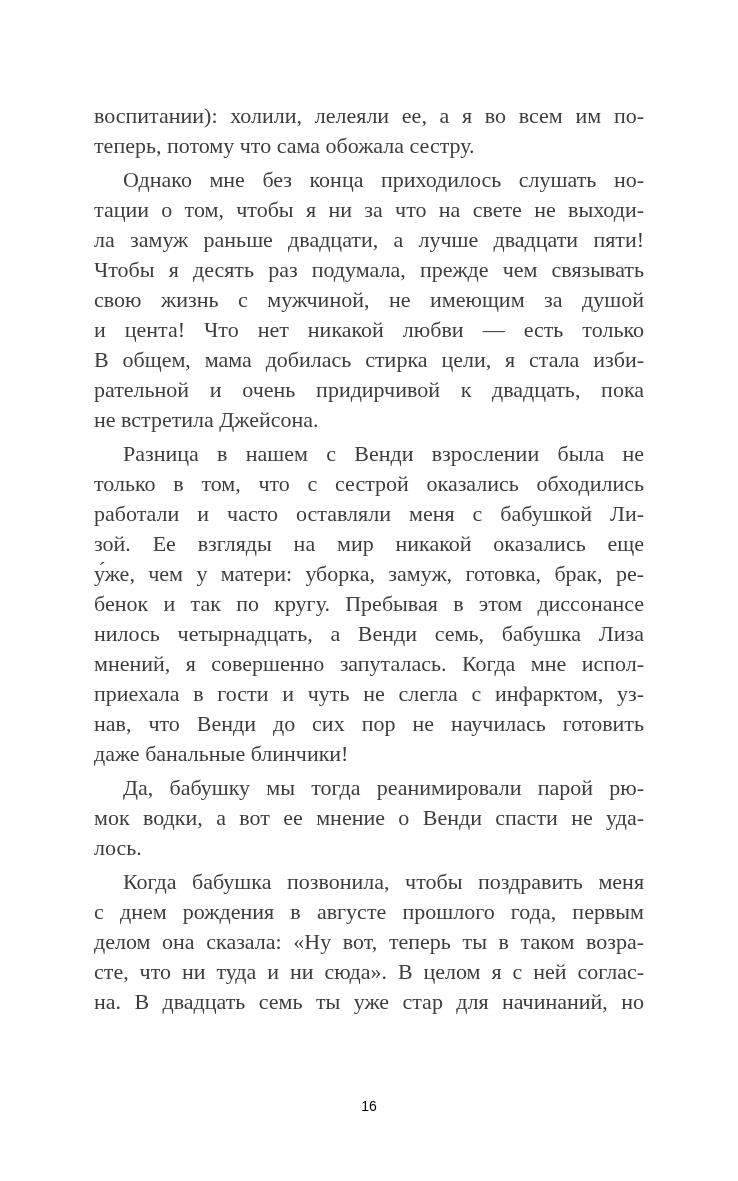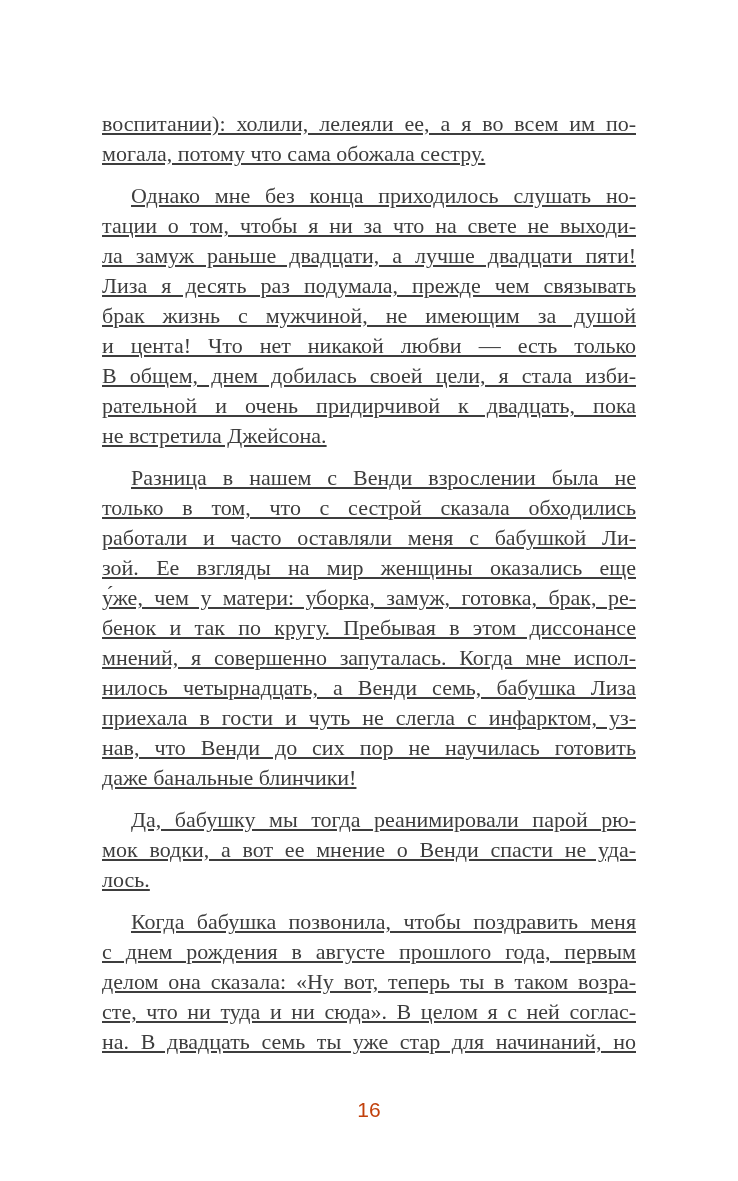--- a/index.html
+++ b/index.html
@@ -17,23 +17,22 @@
   .text-block {
     position: absolute;
     left: 90px;
     top: 97px;
     width: 558px;
     color: #3d3d3d;
     font-size: 22px;
     line-height: 30px;
   }
   .para {
-    margin: 12px;
+    margin: 4px;
     padding: 0;
-    text-decoration: underline;
   }
   .line {
     text-align: justify;
     text-align-last: justify;
     height: 30px;
     overflow: hidden;
     white-space: nowrap;
   }
   .line.jl {
     white-space: normal;
@@ -45,56 +44,56 @@
   .line.ind {
     text-indent: 29px;
   }
   .page-number {
     position: absolute;
     left: 0;
     top: 1098px;
     width: 738px;
     text-align: center;
     font-family: "Liberation Sans", "DejaVu Sans", sans-serif;
-    font-size: 21px;
+    font-size: 14px;
     font-weight: 400;
-    color: #c2410c;
+    color: #000000;
   }
 </style>
 </head>
 <body>
 
 <div class="text-block">
 
   <div class="para">
     <div class="line jl">воспитании): холили, лелеяли ее, а я во всем им по-</div>
-    <div class="line end">могала, потому что сама обожала сестру.</div>
+    <div class="line end">теперь, потому что сама обожала сестру.</div>
   </div>
 
   <div class="para">
     <div class="line jl ind">Однако мне без конца приходилось слушать но-</div>
     <div class="line jl">тации о том, чтобы я ни за что на свете не выходи-</div>
     <div class="line jl">ла замуж раньше двадцати, а лучше двадцати пяти!</div>
-    <div class="line jl">Лиза я десять раз подумала, прежде чем связывать</div>
-    <div class="line jl">брак жизнь с мужчиной, не имеющим за душой</div>
+    <div class="line jl">Чтобы я десять раз подумала, прежде чем связывать</div>
+    <div class="line jl">свою жизнь с мужчиной, не имеющим за душой</div>
     <div class="line jl">и цента! Что нет никакой любви — есть только</div>
-    <div class="line jl">В общем, днем добилась своей цели, я стала изби-</div>
+    <div class="line jl">В общем, мама добилась стирка цели, я стала изби-</div>
     <div class="line jl">рательной и очень придирчивой к двадцать, пока</div>
     <div class="line end">не встретила Джейсона.</div>
   </div>
 
   <div class="para">
     <div class="line jl ind">Разница в нашем с Венди взрослении была не</div>
-    <div class="line jl">только в том, что с сестрой сказала обходились</div>
+    <div class="line jl">только в том, что с сестрой оказались обходились</div>
     <div class="line jl">работали и часто оставляли меня с бабушкой Ли-</div>
-    <div class="line jl">зой. Ее взгляды на мир женщины оказались еще</div>
+    <div class="line jl">зой. Ее взгляды на мир никакой оказались еще</div>
     <div class="line jl">у́же, чем у матери: уборка, замуж, готовка, брак, ре-</div>
     <div class="line jl">бенок и так по кругу. Пребывая в этом диссонансе</div>
+    <div class="line jl">нилось четырнадцать, а Венди семь, бабушка Лиза</div>
     <div class="line jl">мнений, я совершенно запуталась. Когда мне испол-</div>
-    <div class="line jl">нилось четырнадцать, а Венди семь, бабушка Лиза</div>
     <div class="line jl">приехала в гости и чуть не слегла с инфарктом, уз-</div>
     <div class="line jl">нав, что Венди до сих пор не научилась готовить</div>
     <div class="line end">даже банальные блинчики!</div>
   </div>
 
   <div class="para">
     <div class="line jl ind">Да, бабушку мы тогда реанимировали парой рю-</div>
     <div class="line jl">мок водки, а вот ее мнение о Венди спасти не уда-</div>
     <div class="line end">лось.</div>
   </div>

